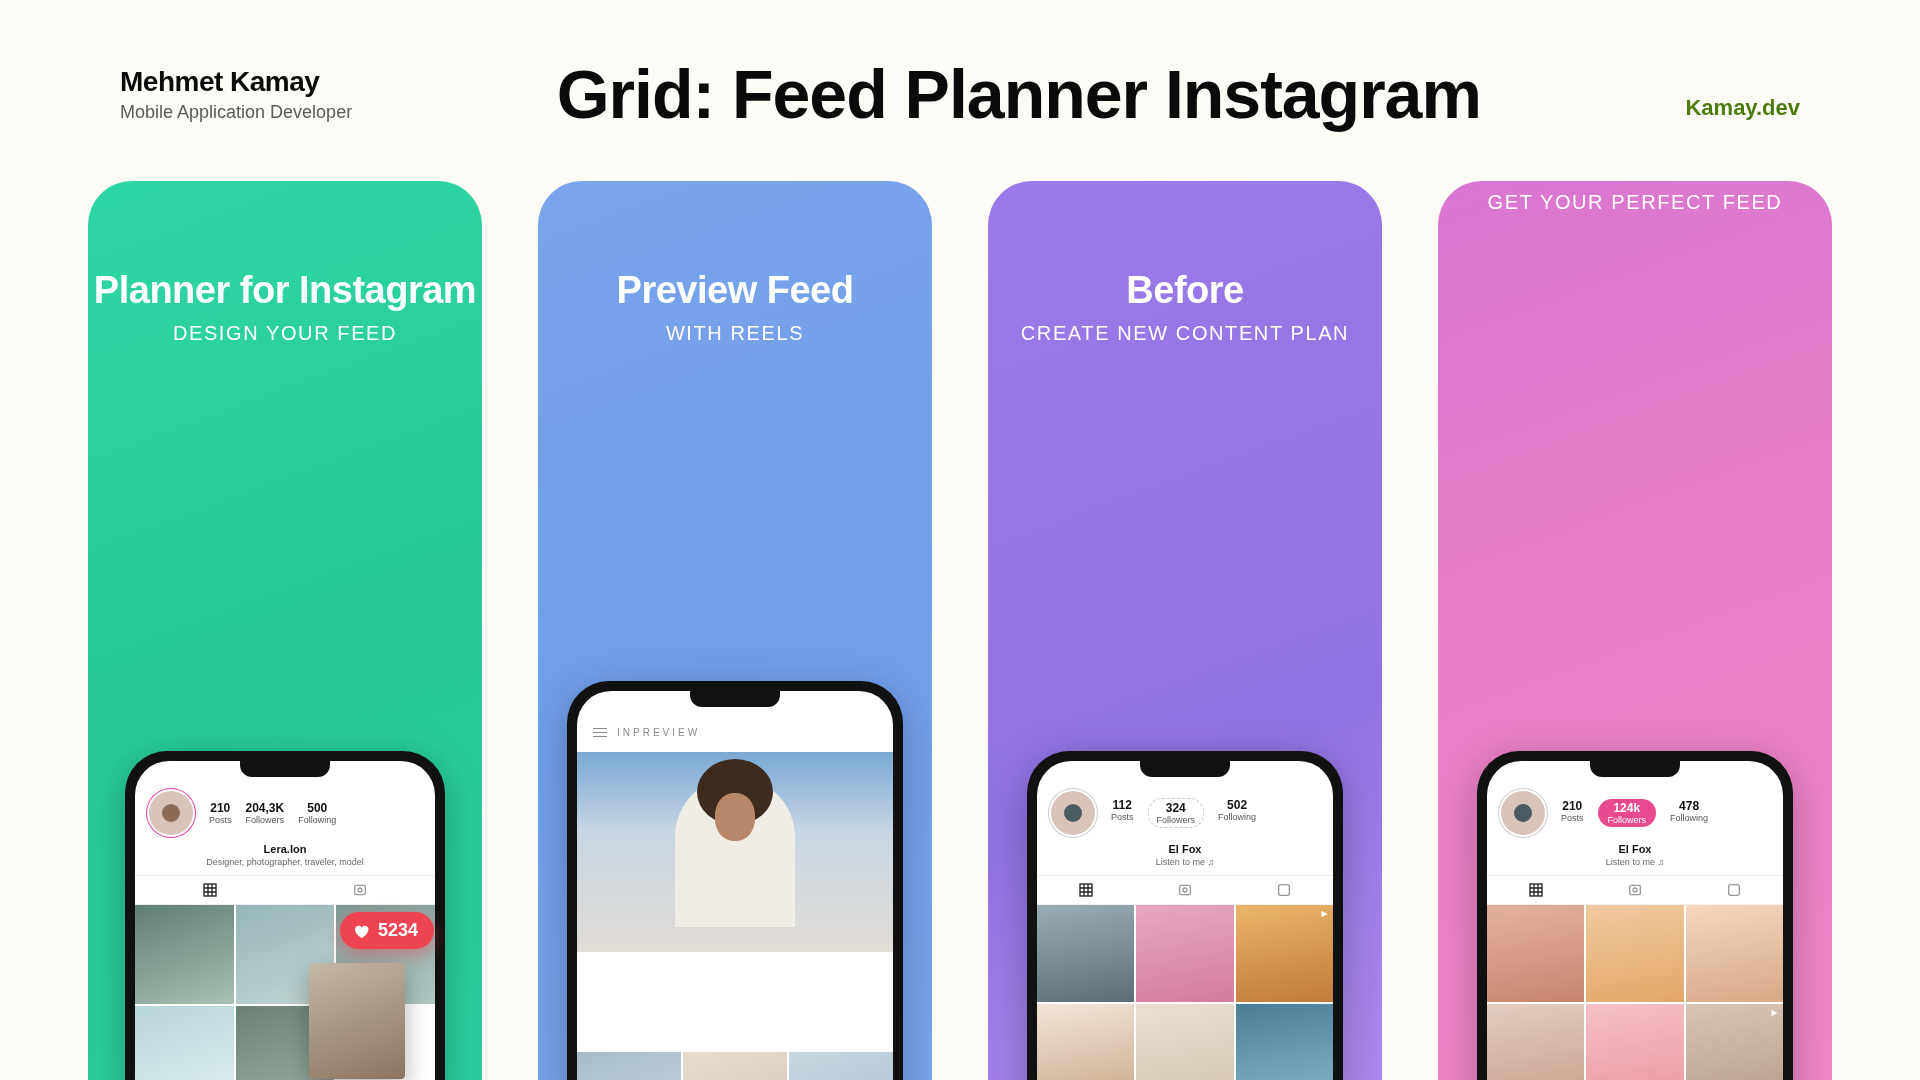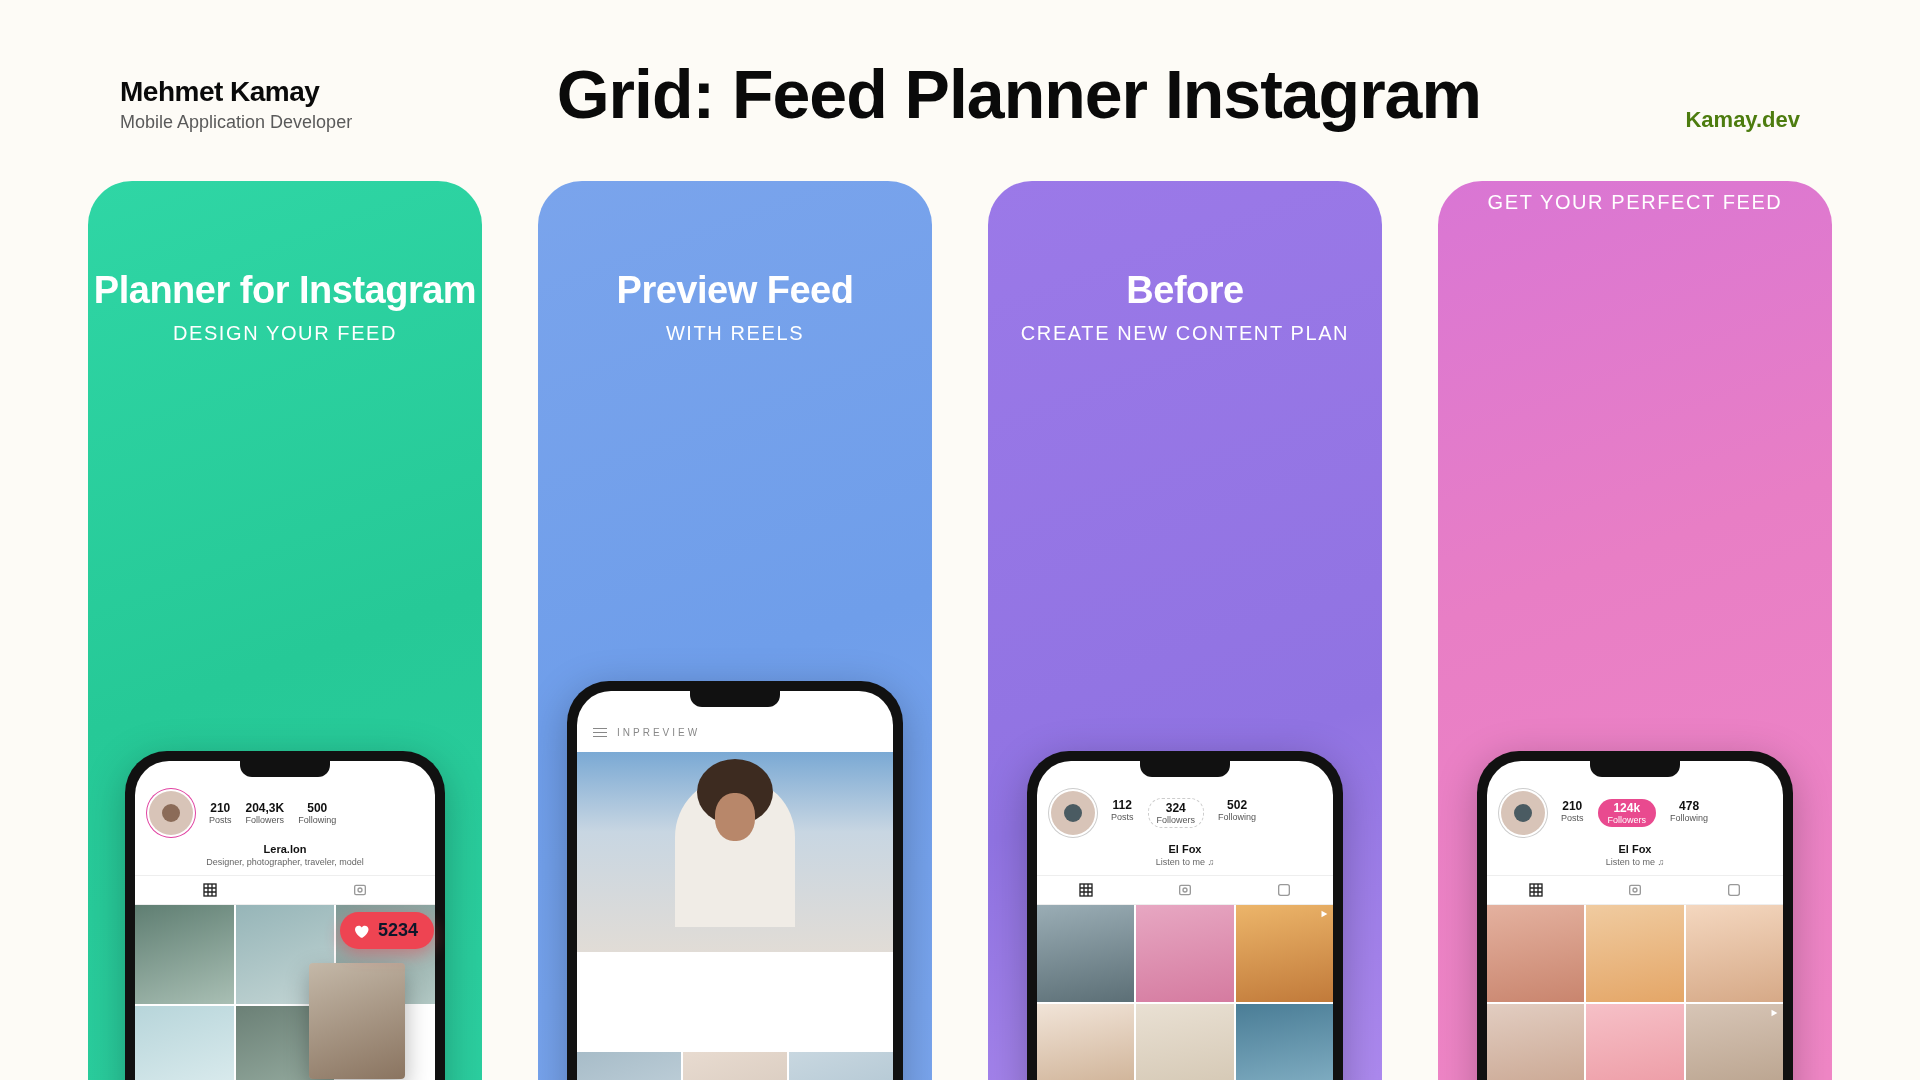--- a/index.html
+++ b/index.html
@@ -6,21 +6,21 @@
     body {
       font-family: -apple-system, BlinkMacSystemFont, 'Segoe UI', Arial, sans-serif;
       background: #fdfbf6;
       width: 1920px;
       height: 1080px;
       overflow: hidden;
       position: relative;
     }
     .header {
       display: flex;
-      align-items: flex-end;
+      align-items: center;
       justify-content: space-between;
       padding: 55px 120px 0 120px;
     }
     .author-block { }
     .author-name { font-size: 28px; font-weight: 800; color: #0a0a0a; letter-spacing: -0.5px; }
     .author-role { font-size: 18px; color: #5a5a5a; margin-top: 4px; }
     .main-title {
       font-size: 68px;
       font-weight: 800;
       color: #0a0a0a;
@@ -110,21 +110,21 @@
 
     .feed-grid { display: grid; grid-template-columns: repeat(3, 1fr); gap: 2px; }
     .feed-cell { aspect-ratio: 1; position: relative; }
     .feed-cell .play-icon { position: absolute; top: 4px; right: 4px; width: 10px; height: 10px; }
 
     .like-badge {
       position: absolute;
       bottom: 192px;
       right: 48px;
       background: #ee4452;
-      color: #0f172a;
+      color: #ffffff;
       font-size: 18px;
       font-weight: 700;
       padding: 8px 16px 8px 12px;
       border-radius: 22px;
       display: flex;
       align-items: center;
       gap: 8px;
       box-shadow: 0 6px 16px rgba(238,68,82,0.45);
       z-index: 10;
     }

